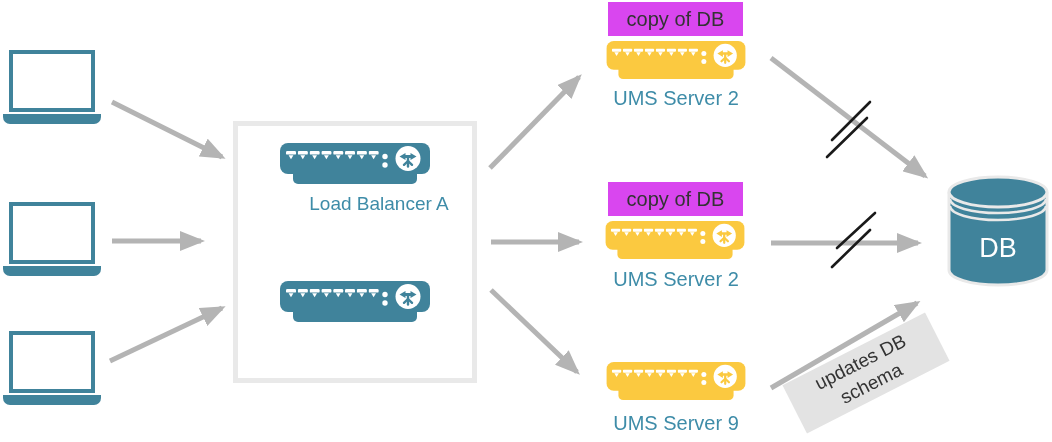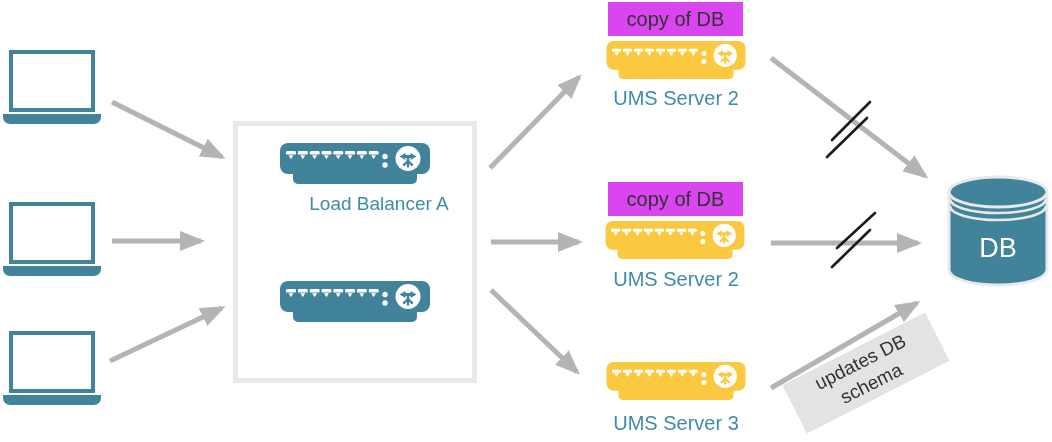--- a/index.html
+++ b/index.html
@@ -114,21 +114,21 @@
 
   <div class="abs badge badge-2">copy of DB</div>
   <svg class="abs yellow" style="left:605px;top:221px" width="140" height="39" viewBox="0 0 150 42">
       <use href="#sym-server"></use>
     </svg>
   <div class="abs node-label ums-label" style="top:268px">UMS Server 2</div>
 
   <svg class="abs yellow" style="left:606px;top:362px" width="140" height="39" viewBox="0 0 150 42">
       <use href="#sym-server"></use>
     </svg>
-  <div class="abs node-label ums-label" style="top:412px">UMS Server 3</div>
+  <div class="abs node-label ums-label" style="top:412px">UMS Server 9</div>
 
   <div class="abs schema-note">
     <span>updates DB</span>
     <span>schema</span>
   </div>
 
   <svg class="abs" style="left:946px;top:172px" width="104" height="116" viewBox="0 0 104 116">
     <path d="M3,20 v78 c0,8.3 21.9,15 49,15 s49,-6.7 49,-15 v-78" fill="#40839B" stroke="#E9E9E9" stroke-width="3"></path>
     <ellipse cx="52" cy="20" rx="49" ry="15" fill="#40839B" stroke="#E9E9E9" stroke-width="3"></ellipse>
     <path d="M4,27 a48,14 0 0 0 96,0" fill="none" stroke="#E9E9E9" stroke-width="2.6"></path>

